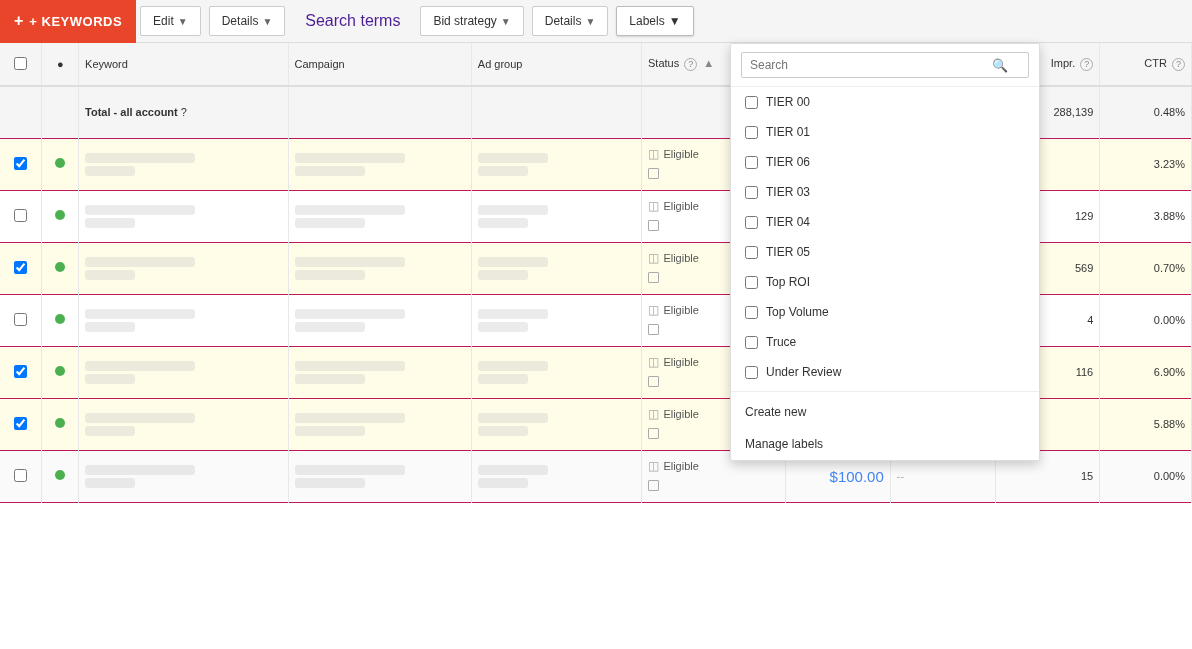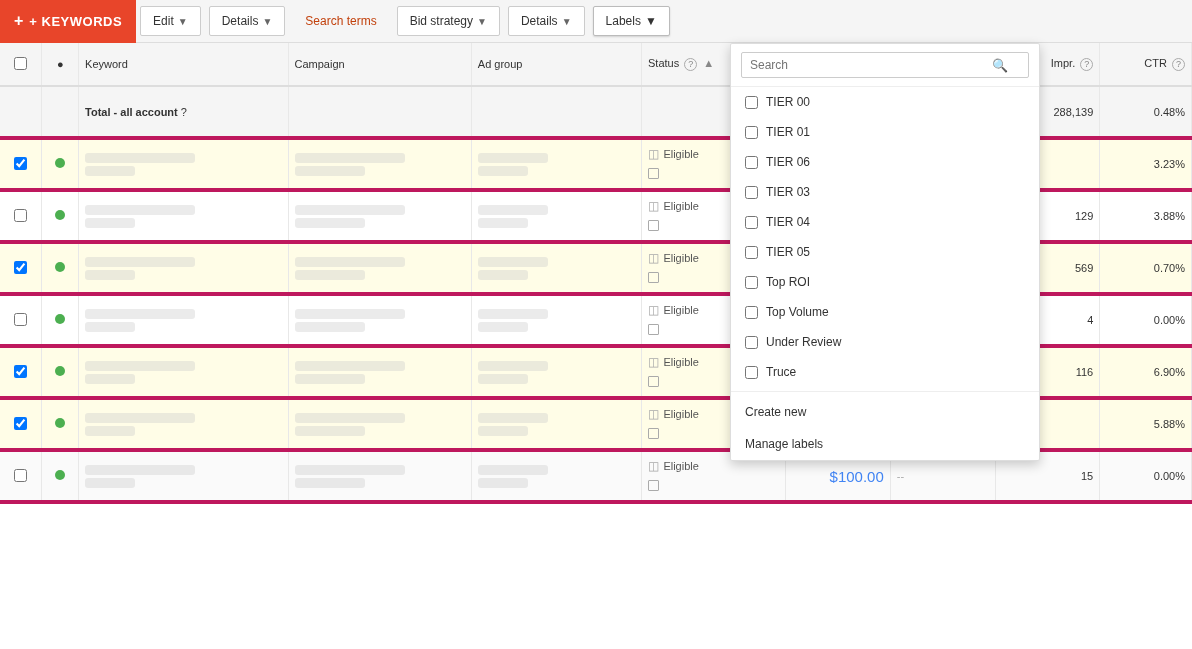--- a/index.html
+++ b/index.html
@@ -47,24 +47,24 @@
     }
     .toolbar-btn:first-of-type { margin-left: 10px; }
     .toolbar-btn .arrow { font-size: 10px; color: #666; }
     .toolbar-btn-plain {
       background: none;
       border: none;
       height: 30px;
       padding: 0 12px;
       margin: 0 4px;
       cursor: pointer;
-      font-size: 12px;
+      font-size: 16px;
       display: flex;
       align-items: center;
-      color: #c2410c;
+      color: #4c1d95;
       white-space: nowrap;
     }
     .toolbar-btn-active {
       background: #fff;
       border: 1px solid #bbb;
       border-radius: 2px;
       height: 30px;
       padding: 0 12px;
       margin: 0 4px;
       cursor: pointer;
@@ -100,21 +100,21 @@
       color: #333;
       border-right: 1px solid #e8e8e8;
       white-space: nowrap;
       overflow: hidden;
     }
     thead th.sortable { cursor: pointer; }
     thead th .sort-icon { color: #888; margin-left: 3px; }
     thead th .help { display: inline-block; width: 13px; height: 13px; border-radius: 50%; border: 1px solid #aaa; text-align: center; line-height: 11px; font-size: 9px; color: #888; margin-left: 2px; cursor: pointer; }
 
     tbody tr {
-      border-bottom: 4px solid #be185d;
+      border-bottom: 1px solid #be185d;
       height: 52px;
       margin-top: 44px;
     }
     tbody tr:nth-child(even) { background: #fafafa; }
     tbody tr.highlighted { background: #fffde7; }
     tbody tr.total-row { background: #f5f5f5; height: 52px; }
 
     tbody td {
       padding: 6px 6px;
       vertical-align: middle;
@@ -629,23 +629,23 @@
       <div class="dropdown-item">
         <input type="checkbox" style="">
         <span>Top ROI</span>
       </div>
       <div class="dropdown-item">
         <input type="checkbox" style="">
         <span>Top Volume</span>
       </div>
       <div class="dropdown-item">
         <input type="checkbox" style="">
+        <span>Truce</span>
+      </div>
+      <div class="dropdown-item">
+        <input type="checkbox" style="">
         <span>Under Review</span>
-      </div>
-      <div class="dropdown-item">
-        <input type="checkbox" style="">
-        <span>Truce</span>
       </div>
     </div>
   <hr class="dropdown-divider">
   <a class="dropdown-action">Create new</a>
   <a class="dropdown-action">Manage labels</a>
 </div>
 
 </body></html>

